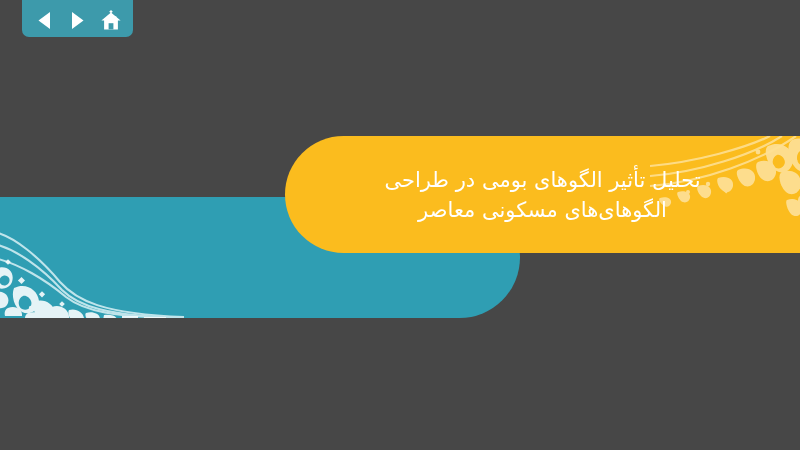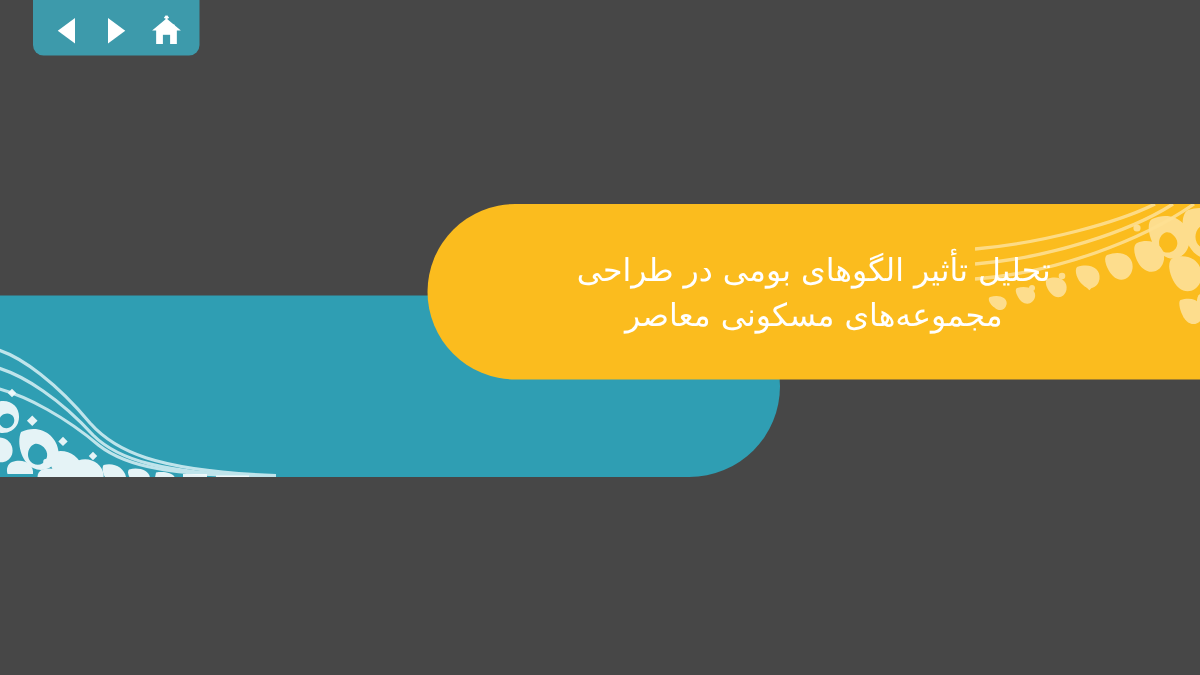--- a/index.html
+++ b/index.html
@@ -209,16 +209,16 @@
         <circle cx="108" cy="16" r="2.4"></circle>
         <circle cx="58" cy="48" r="2.2"></circle>
         <circle cx="38" cy="56" r="2"></circle>
         <circle cx="166" cy="74" r="2.2"></circle>
       </g>
     </svg>
   </div>
 
   <div id="title-block">
     <div class="title-line">تحلیل تأثیر الگوهای بومی در طراحی</div>
-    <div class="title-line">مجموعه‌های مسکونی معاصر</div>
+    <div class="title-line">الگوهای‌های مسکونی معاصر</div>
   </div>
 
 </div>
 
 </body></html>

